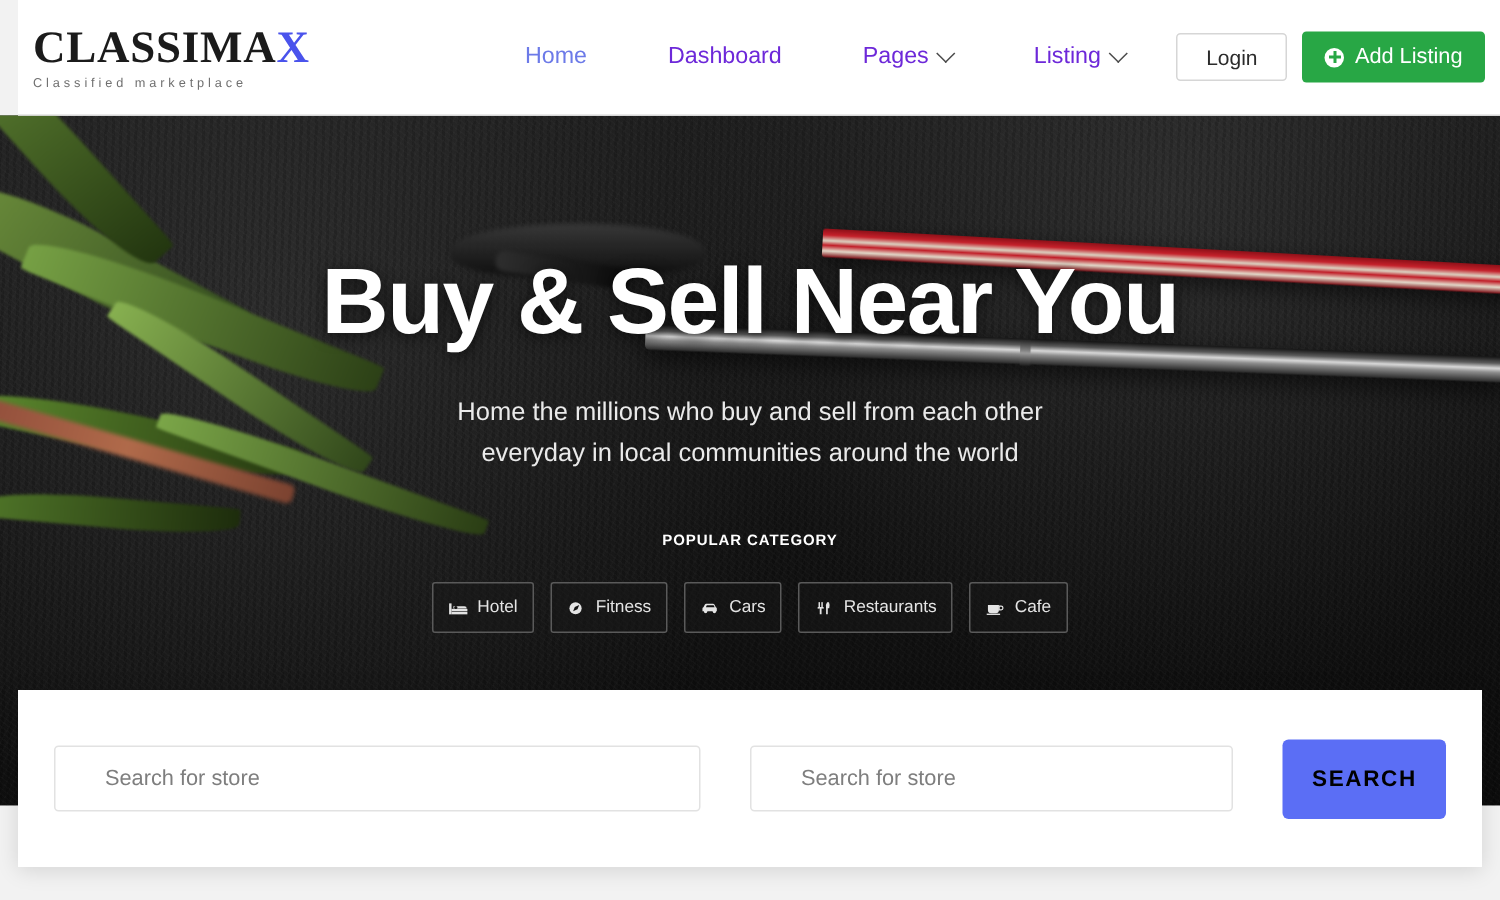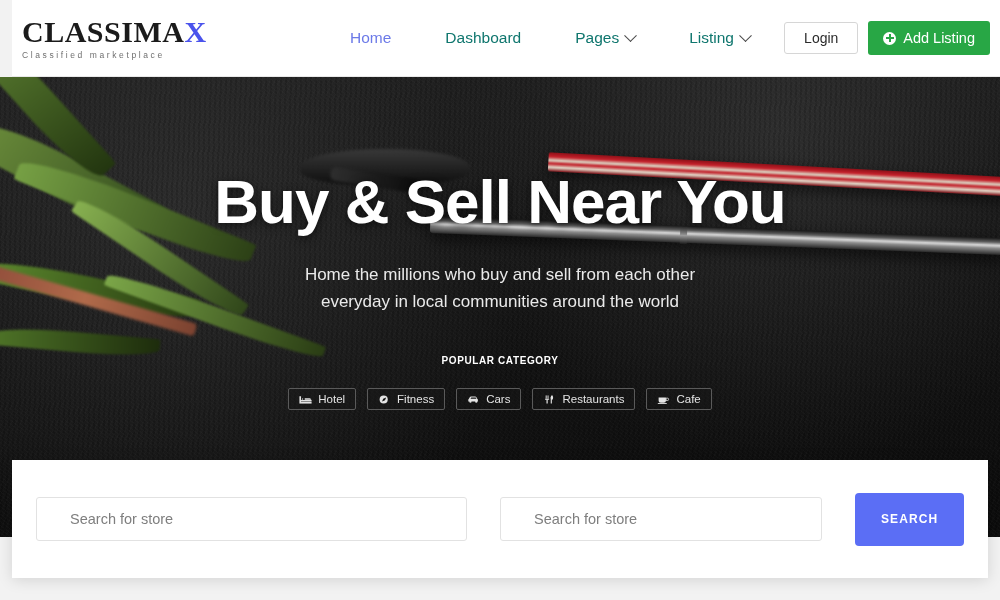--- a/index.html
+++ b/index.html
@@ -28,21 +28,21 @@
     color: #1b1b1b;
   }
   .logo-main .x { color: #4a53ec; }
   .logo-sub {
     font-size: 8.5px; color: #6f6f6f;
     letter-spacing: 2.6px; margin-top: 3px;
     font-family: "Liberation Sans", sans-serif;
   }
   .nav { display: flex; align-items: flex-end; margin-left: 116px; gap: 0; }
   .nav-item {
-    font-size: 15.5px; color: #0f766e;
+    font-size: 15.5px; color: #6d28d9;
     padding: 0 27px; cursor: pointer;
     display: flex; align-items: center; gap: 7px;
     white-space: nowrap;
   }
   .nav-item.active { color: #6c7ae8; }
   .caret {
     display: inline-block; width: 9px; height: 9px;
     border-right: 1.6px solid #4a4a4a;
     border-bottom: 1.6px solid #4a4a4a;
     transform: rotate(45deg) translate(-2px,-2px);
@@ -171,21 +171,21 @@
     font-size: 17px; color: #eaeaea; line-height: 27px;
     text-align: center; font-weight: 300;
   }
   .pop-cat {
     margin-top: 40px;
     font-size: 10px; font-weight: bold; color: #ffffff;
     letter-spacing: .6px;
   }
   .cats { margin-top: 22px; display: flex; gap: 11px; }
   .cat-pill {
-    height: 22px; padding: 0 10px;
+    height: 34px; padding: 0 10px;
     border: 1px solid #5a5a5a; border-radius: 2px;
     background: rgba(25,25,25,.45);
     display: flex; align-items: center; gap: 6px;
     font-size: 11.5px; color: #e4e4e4;
     cursor: pointer;
     text-align: right;
   }
   .cat-ic { width: 13px; height: 11px; display: block; flex: 0 0 auto; }
 
   
@@ -203,21 +203,21 @@
     background: #fff; padding: 0 33px;
     font-size: 14.5px; color: #777; font-family: "Liberation Sans", sans-serif;
     outline: none;
   }
   .s-input::placeholder { color: #7e7e7e; }
   .s-input.a { width: 442px; }
   .s-input.b { width: 330px; }
   .btn-search {
     width: 112px; height: 53px;
     background: #5b6ef5; border: none; border-radius: 4px;
-    color: #ffffff; font-size: 12px; font-weight: bold;
+    color: #000000; font-size: 15px; font-weight: bold;
     letter-spacing: 1.1px; cursor: pointer;
     font-family: "Liberation Sans", sans-serif;
   }
 </style>
 </head>
 <body>
 
 <div class="page">
 
   <div class="header">

